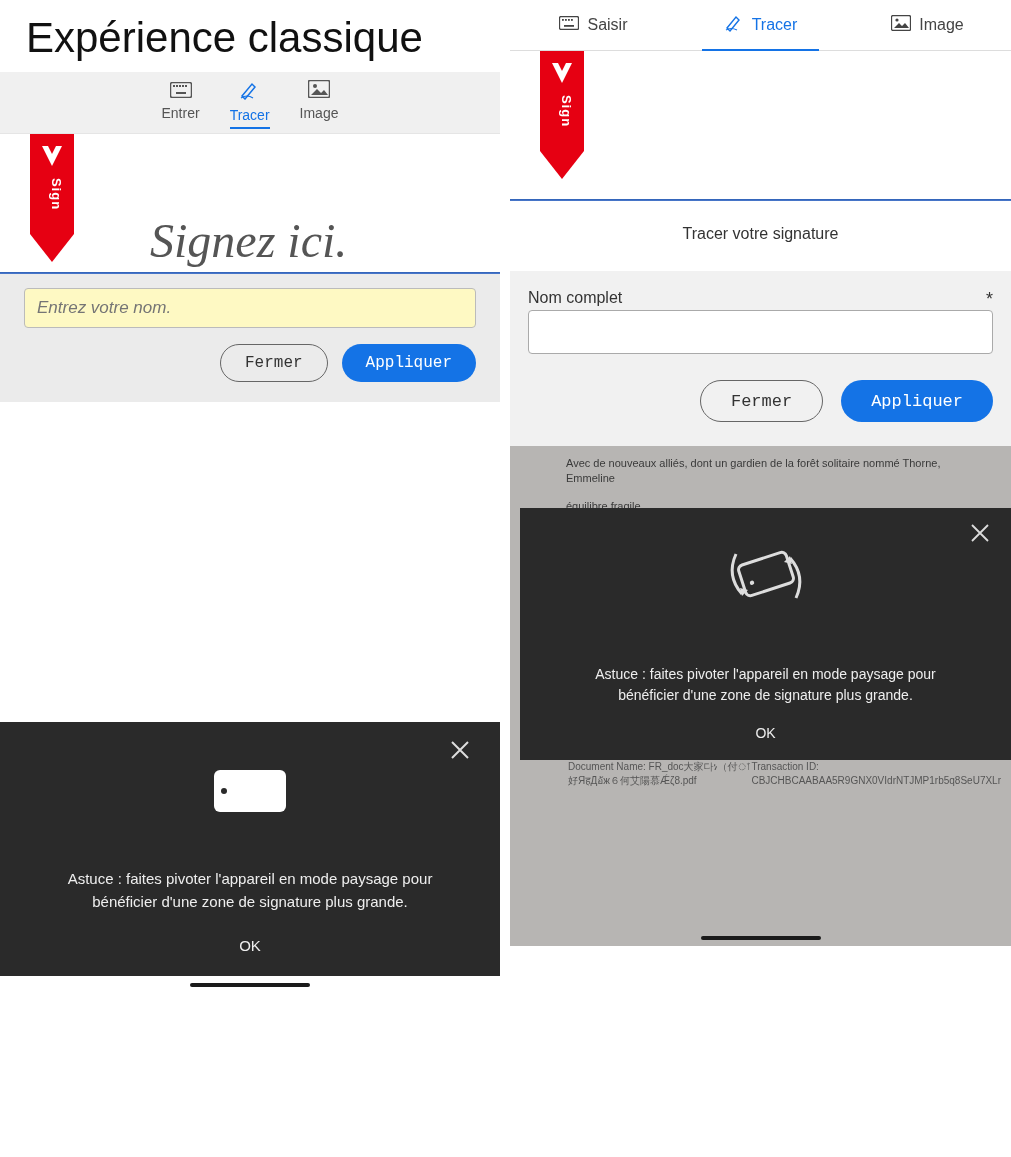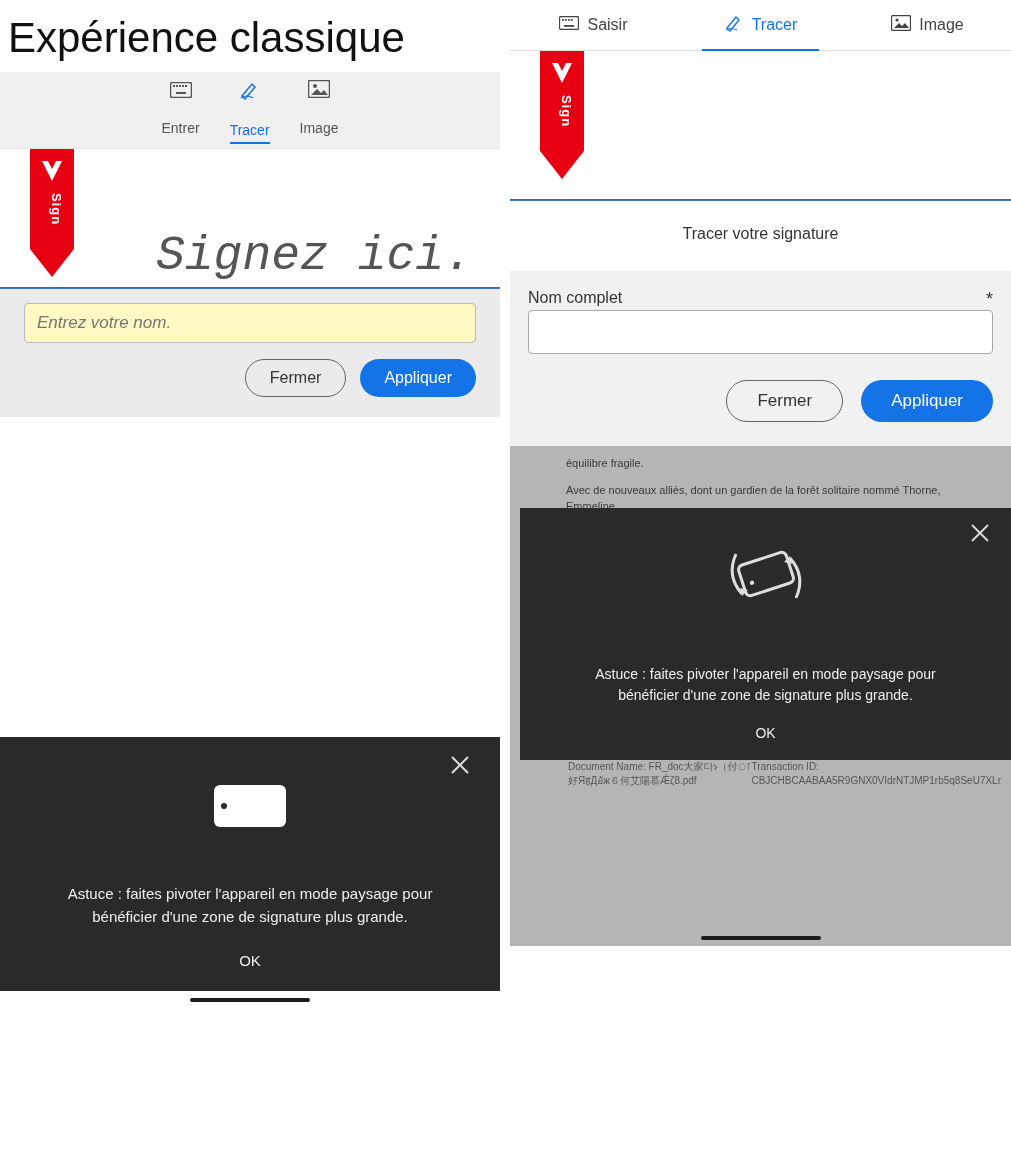--- a/index.html
+++ b/index.html
@@ -8,42 +8,41 @@
     background: #fff;
     width: 1011px;
   }
   .cols { display: flex; }
   .col { position: relative; }
   .col-left { width: 500px; }
   .col-right { width: 501px; margin-left: 10px; }
   .heading {
     font-size: 42px;
     font-weight: 500;
-    padding: 14px 8px 10px;
+    padding: 14px 26px 10px;
     color: #111;
   }
 
   
   .tabbar-classic {
     background: #f0f0f0;
     display: flex;
     justify-content: center;
     gap: 30px;
     padding: 8px 0 4px;
     border-bottom: 1px solid #e5e5e5;
   }
   .tabbar-classic .tab {
     display: flex;
     flex-direction: column;
     align-items: center;
     font-size: 14px;
     color: #555;
     cursor: pointer;
     padding-bottom: 4px;
-    gap: 15px;
   }
   .tabbar-classic .tab.active {
     color: #1473e6;
     border-bottom: 2px solid #1473e6;
   }
   .tabbar-classic .tab .ticon { font-size: 20px; margin-bottom: 2px; }
 
   .tabbar-new {
     background: #fff;
     display: flex;
@@ -80,26 +79,26 @@
     position: relative;
     height: 150px;
   }
   .badge {
     position: absolute;
     left: 30px; top: 0;
     width: 44px;
   }
   .badge svg { display: block; }
   .signhere {
-    font-family: Liberation Mono, monospace;
+    font-family: Liberation Serif, serif;
     font-size: 48px;
     color: #555;
     font-style: italic;
     position: absolute;
-    left: 156px; bottom: 6px;
+    left: 150px; bottom: 6px;
   }
   .sig-baseline {
     position: absolute;
     left: 0; right: 0; bottom: 0;
     height: 2px;
     background: linear-gradient(to bottom, #2d5fb5, #4e7cce);
   }
 
   .sub-instruction {
     text-align: center;
@@ -150,20 +149,21 @@
     gap: 14px;
     margin-top: 16px;
   }
   .btn-row.new { margin-top: 26px; gap: 18px; }
   .btn {
     height: 38px;
     padding: 0 24px;
     border-radius: 19px;
     font-size: 16px;
     cursor: pointer;
+    font-family: Liberation Mono, monospace;
   }
   .btn-row.new .btn { height: 42px; border-radius: 21px; padding: 0 30px; font-size: 17px; }
   .btn-outline {
     background: transparent;
     border: 1.5px solid #666;
     color: #333;
   }
   .btn-primary {
     background: #1473e6;
     border: none;
@@ -416,22 +416,22 @@
         <span class="req">*</span>
       </div>
       <input class="name-input-new" style="">
       <div class="btn-row new">
         <button class="btn btn-outline">Fermer</button>
         <button class="btn btn-primary">Appliquer</button>
       </div>
     </div>
 
     <div class="doc-preview">
+      <p>Avec de nouveaux alliés, dont un gardien de la forêt solitaire nommé Thorne, Emmeline</p>
       <p>équilibre fragile.</p>
-      <p>Avec de nouveaux alliés, dont un gardien de la forêt solitaire nommé Thorne, Emmeline</p>
 
       <div class="tip-dark-new">
         <div class="close">
           <svg width="22" height="22" viewBox="0 0 22 22">
               <path d="M3 3 L19 19 M19 3 L3 19" stroke="#ddd" stroke-width="1.8"></path>
             </svg>
         </div>
         <div class="rot-icon">
           <svg width="100" height="80" viewBox="0 0 100 80">
             <rect x="25" y="22" width="50" height="32" rx="5" fill="none" stroke="#ddd" stroke-width="3" transform="rotate(-18 50 38)"></rect>

